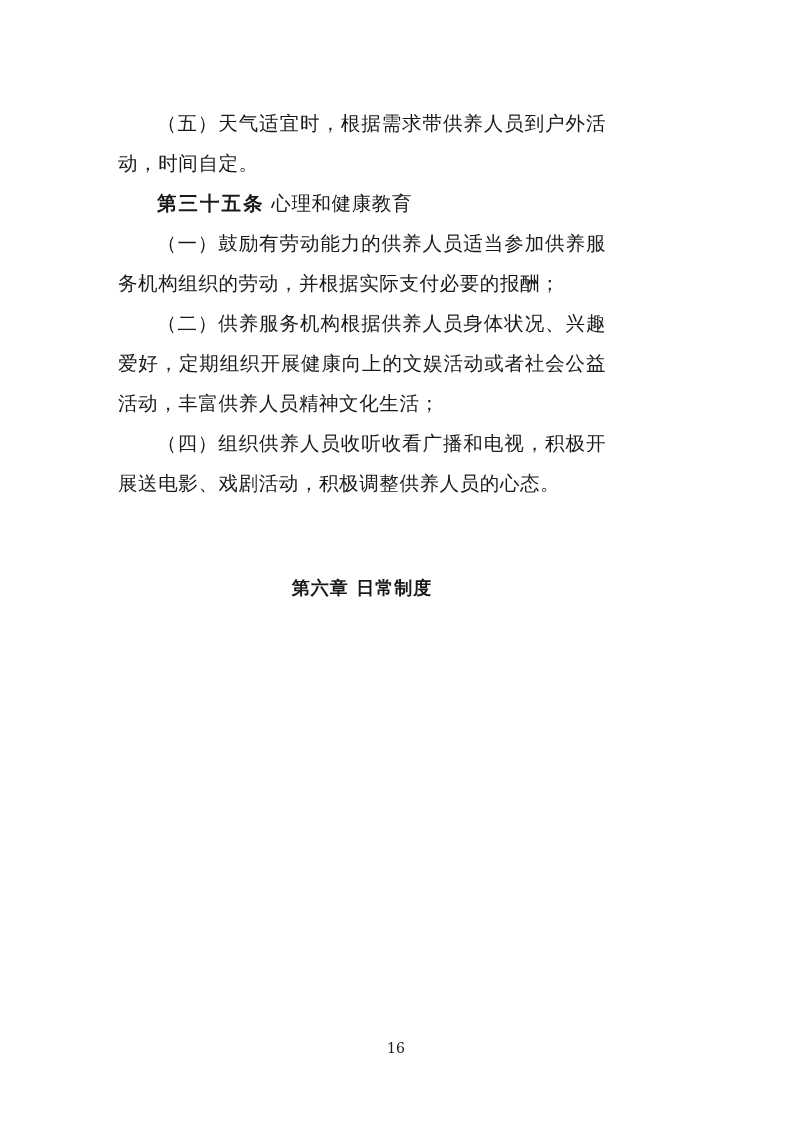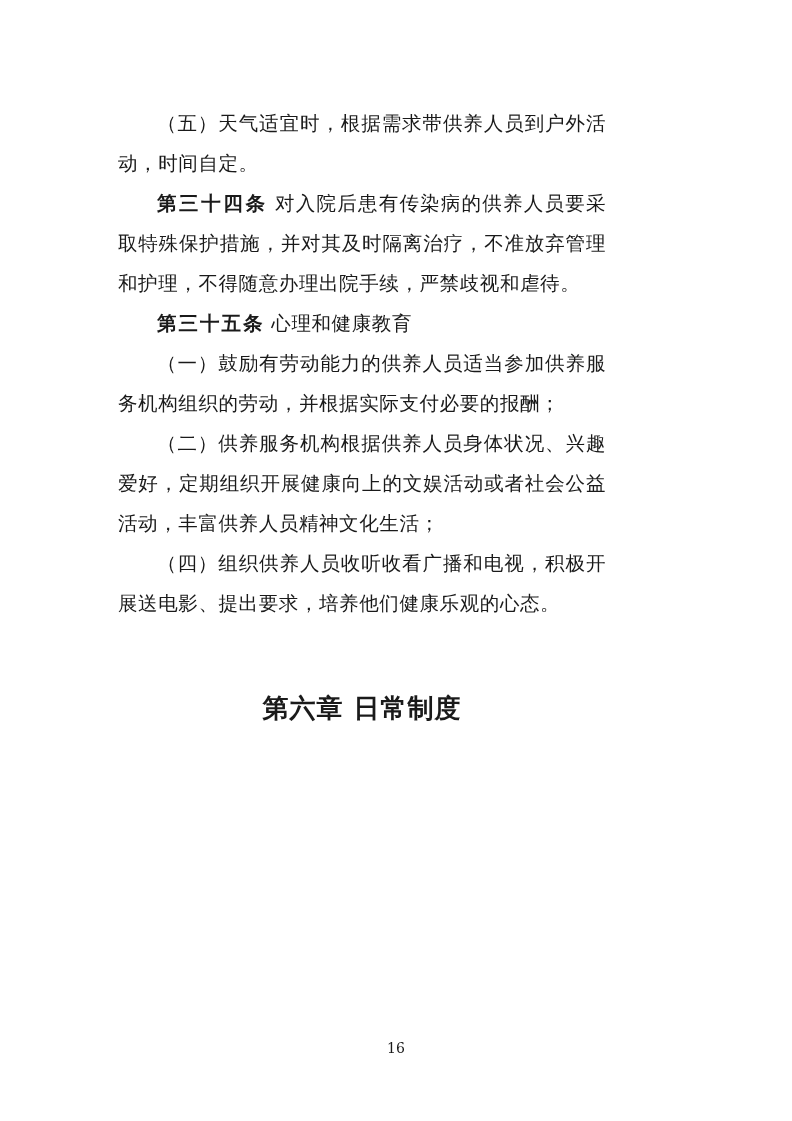--- a/index.html
+++ b/index.html
@@ -30,21 +30,21 @@
     text-align: justify;
     text-justify: inter-ideograph;
   }
   .para {
     margin: 0 0 0 0;
     text-indent: 2em;
   }
   .section-heading {
     text-align: center;
     font-weight: bold;
-    font-size: 26px;
+    font-size: 18px;
     letter-spacing: 1px;
     margin: 36px 0 2px 0;
     text-indent: 0;
   }
   .clause-label {
     font-weight: bold;
     letter-spacing: 2px;
   }
   .gap-chapter { height: 28px; }
   .page-number {
@@ -59,36 +59,32 @@
   }
 </style>
 </head>
 <body>
 
 <div class="page">
   <div class="doc-body">
 
     <p class="para">（五）天气适宜时，根据需求带供养人员到户外活动，时间自定。</p>
 
-    <p class="para">
-      <span class="clause-label">第三十四条</span>
-      <span>对入院后患有传染病的供养人员要采取特殊保护措施，并对其及时隔离治疗，不准放弃管理和护理，不得随意办理出院手续，严禁歧视和虐待。</span>
-    </p>
 
     <p class="para">
       <span class="clause-label">第三十五条</span>
       <span>心理和健康教育</span>
     </p>
 
     <p class="para">（一）鼓励有劳动能力的供养人员适当参加供养服务机构组织的劳动，并根据实际支付必要的报酬；</p>
 
     <p class="para">（二）供养服务机构根据供养人员身体状况、兴趣爱好，定期组织开展健康向上的文娱活动或者社会公益活动，丰富供养人员精神文化生活；</p>
 
 
-    <p class="para">（四）组织供养人员收听收看广播和电视，积极开展送电影、提出要求，培养他们健康乐观的心态。</p>
+    <p class="para">（四）组织供养人员收听收看广播和电视，积极开展送电影、戏剧活动，积极调整供养人员的心态。</p>
 
     <div class="gap-chapter"></div>
 
     <p class="section-heading">第六章 日常制度</p>
 
 
 
   </div>
 </div>
 

